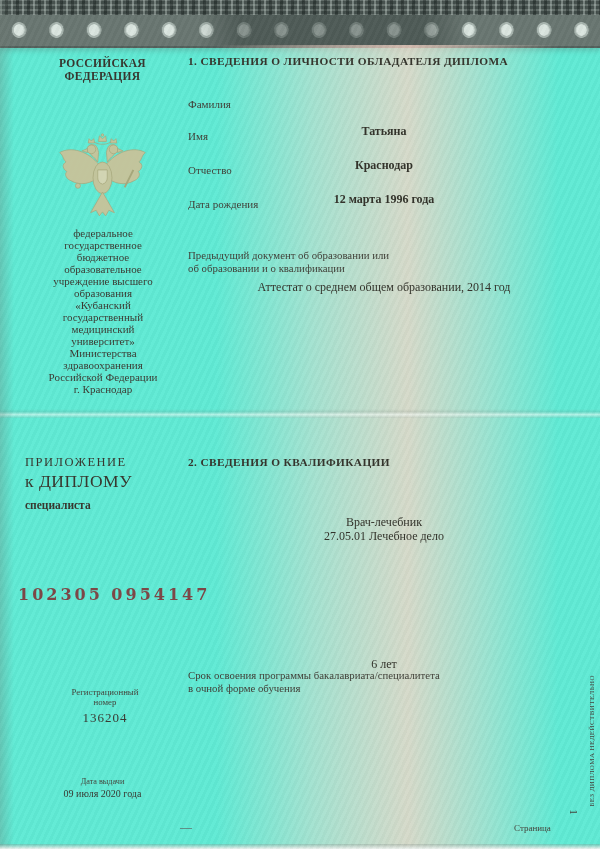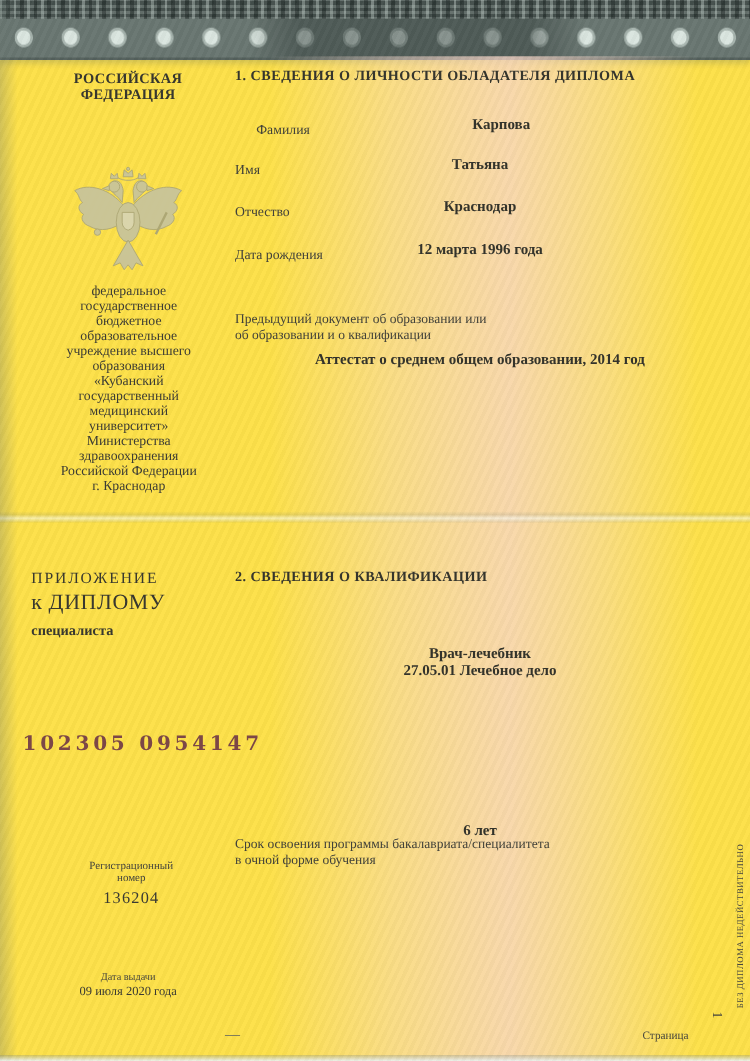--- a/index.html
+++ b/index.html
@@ -1,18 +1,18 @@
 <!DOCTYPE html>
 <html><head>
 <meta charset="utf-8">
 <style>
   html,body{margin:0;padding:0;background:#9a9a9a;}
   .page{
     position:relative;width:600px;height:849px;margin:0 auto;overflow:hidden;
-    background:#fde047;
+    background:#5eead4;
     font-family:"Liberation Serif","DejaVu Serif",serif;
     color:#3a3a33;
   }
   
   .pink-overlay{
     position:absolute;left:0;right:0;top:45px;bottom:0;pointer-events:none;
     background:linear-gradient(90deg,
       rgba(246,216,203,0) 0%,rgba(246,216,203,0) 36%,
       rgba(246,216,203,0.45) 52%,rgba(247,213,198,0.78) 68%,
       rgba(246,216,203,0.40) 81%,rgba(246,216,203,0) 93%);
@@ -69,24 +69,24 @@
   .issued{left:20px;top:777px;width:165px;text-align:center;}
   .issued-label{font-size:8.2px;color:#45453d;}
   .issued-value{font-size:10px;margin-top:2px;font-family:Liberation Serif, serif;}
   
   .s-title{left:188px;width:392px;font-size:11.3px;font-weight:600;letter-spacing:0.4px;color:#35352d;}
   .s1-title{top:55px;}
   .s2-title{top:456px;}
   .field-row{left:188px;width:392px;height:22px;}
   .field-label{position:absolute;left:0;top:6px;font-size:11px;color:#42423a;}
   .field-value{text-align:center;font-weight:600;font-size:12px;color:#33332b;}
-  .row1{top:92px;margin-left:17px;} .row2{top:124px;} .row3{top:158px;} .row4{top:192px;}
+  .row1{top:92px;} .row2{top:124px;} .row3{top:158px;} .row4{top:192px;}
   .block-label{left:188px;width:392px;font-size:10.8px;line-height:13px;color:#42423a;}
   .prevdoc-label{top:249px;}
-  .centered-value{left:188px;width:392px;text-align:center;font-weight:700;font-size:12px;color:#33332b;}
+  .centered-value{left:188px;width:392px;text-align:center;font-weight:400;font-size:12px;color:#33332b;}
   .prevdoc-value{top:280px;}
   .decision-label{top:488px;}
   .qualification{top:515px;}
   .specialty{top:529px;}
   .duration-label{top:625px;margin-top:44px;}
   .duration-value{top:657px;}
   
   .dash{left:180px;top:820px;font-size:12px;color:#5d625f;}
   .page-label{left:514px;top:823px;font-size:9px;color:#45453d;}
   .page-number{right:24px;top:806px;font-size:11px;color:#45453d;transform:rotate(90deg);}
@@ -173,21 +173,20 @@
 
   <div class="abs issued">
     <div class="issued-label">Дата выдачи</div>
     <div class="issued-value">09 июля 2020 года</div>
   </div>
 
   <div class="abs s-title s1-title">1. СВЕДЕНИЯ О ЛИЧНОСТИ ОБЛАДАТЕЛЯ ДИПЛОМА</div>
 
   <div class="abs field-row row1">
     <div class="field-label">Фамилия</div>
-    <div class="field-value">Карпова</div>
   </div>
   <div class="abs field-row row2">
     <div class="field-label">Имя</div>
     <div class="field-value">Татьяна</div>
   </div>
   <div class="abs field-row row3">
     <div class="field-label">Отчество</div>
     <div class="field-value">Краснодар</div>
   </div>
   <div class="abs field-row row4">

